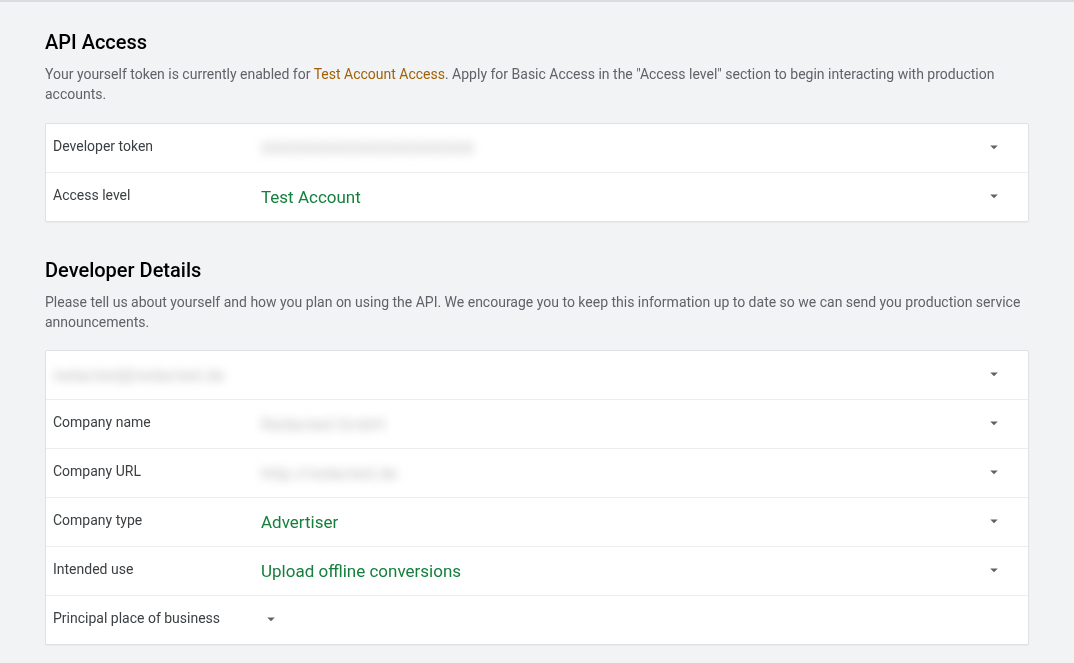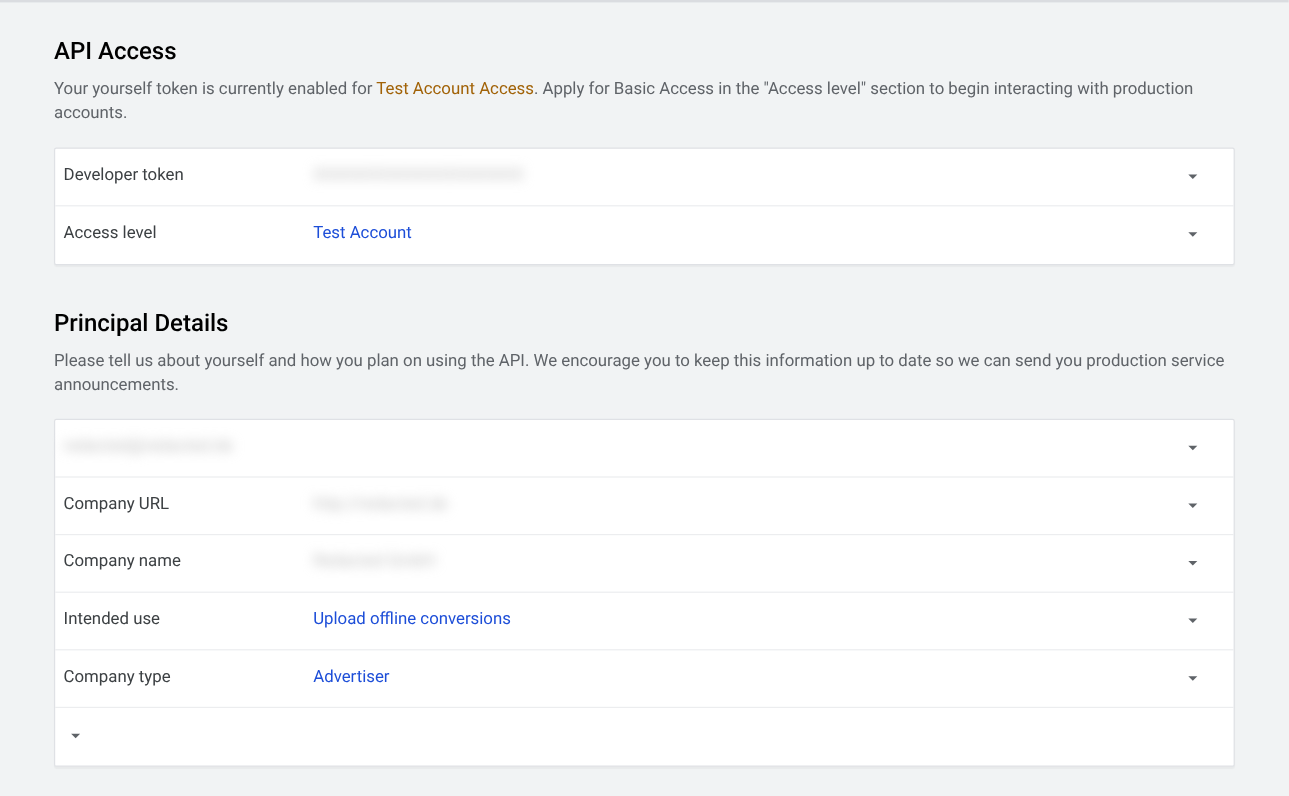--- a/index.html
+++ b/index.html
@@ -50,22 +50,22 @@
     min-height: 48px;
   }
   .row:last-child { border-bottom: none; }
   .row-label {
     flex: 0 0 208px;
     font-size: 14px;
     color: #3c4043;
   }
   .row-value {
     flex: 1;
-    font-size: 14px;
-    color: #1d4ed8;
+    font-size: 17px;
+    color: #15803d;
   }
   .row-chevron {
     flex: 0 0 20px;
     display: flex;
     align-items: center;
     justify-content: center;
     color: #5f6368;
   }
   .row-chevron svg {
     width: 18px;
@@ -107,69 +107,70 @@
         <div class="row-chevron">
           <svg viewBox="0 0 24 24">
               <path d="M7 10l5 5 5-5z"></path>
             </svg>
         </div>
       </div>
     </div>
   </div>
 
   <div>
-    <h2 class="section-title">Principal Details</h2>
+    <h2 class="section-title">Developer Details</h2>
     <p class="section-desc">Please tell us about yourself and how you plan on using the API. We encourage you to keep this information up to date so we can send you production service announcements.</p>
 
     <div class="card">
       <div class="row">
         <div class="row-value blur">redacted@redacted.de</div>
+        <div class="row-chevron">
+          <svg viewBox="0 0 24 24">
+              <path d="M7 10l5 5 5-5z"></path>
+            </svg>
+        </div>
+      </div>
+      <div class="row">
+        <div class="row-label">Company name</div>
+        <div class="row-value blur">Redacted GmbH</div>
         <div class="row-chevron">
           <svg viewBox="0 0 24 24">
               <path d="M7 10l5 5 5-5z"></path>
             </svg>
         </div>
       </div>
       <div class="row">
         <div class="row-label">Company URL</div>
         <div class="row-value blur">http://redacted.de</div>
         <div class="row-chevron">
           <svg viewBox="0 0 24 24">
               <path d="M7 10l5 5 5-5z"></path>
             </svg>
         </div>
       </div>
       <div class="row">
-        <div class="row-label">Company name</div>
-        <div class="row-value blur">Redacted GmbH</div>
+        <div class="row-label">Company type</div>
+        <div class="row-value">Advertiser</div>
         <div class="row-chevron">
           <svg viewBox="0 0 24 24">
               <path d="M7 10l5 5 5-5z"></path>
             </svg>
         </div>
       </div>
       <div class="row">
         <div class="row-label">Intended use</div>
         <div class="row-value">Upload offline conversions</div>
         <div class="row-chevron">
           <svg viewBox="0 0 24 24">
               <path d="M7 10l5 5 5-5z"></path>
             </svg>
         </div>
       </div>
       <div class="row">
-        <div class="row-label">Company type</div>
-        <div class="row-value">Advertiser</div>
-        <div class="row-chevron">
-          <svg viewBox="0 0 24 24">
-              <path d="M7 10l5 5 5-5z"></path>
-            </svg>
-        </div>
-      </div>
-      <div class="row">
+        <div class="row-label">Principal place of business</div>
         <div class="row-chevron">
           <svg viewBox="0 0 24 24">
               <path d="M7 10l5 5 5-5z"></path>
             </svg>
         </div>
       </div>
     </div>
   </div>
 
 </div>

